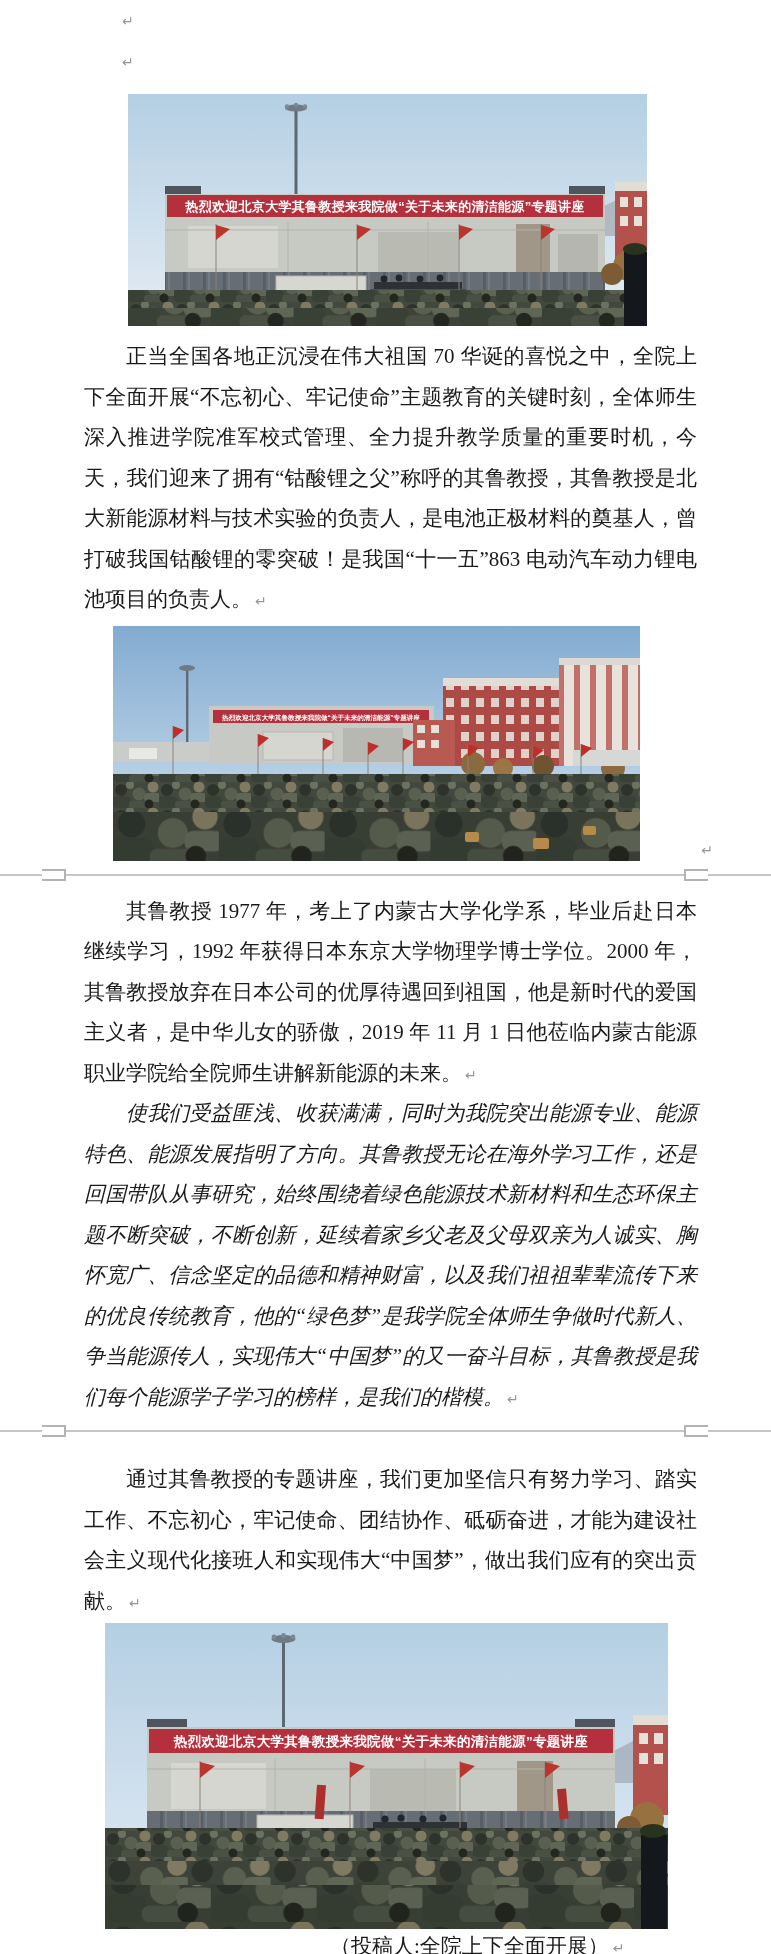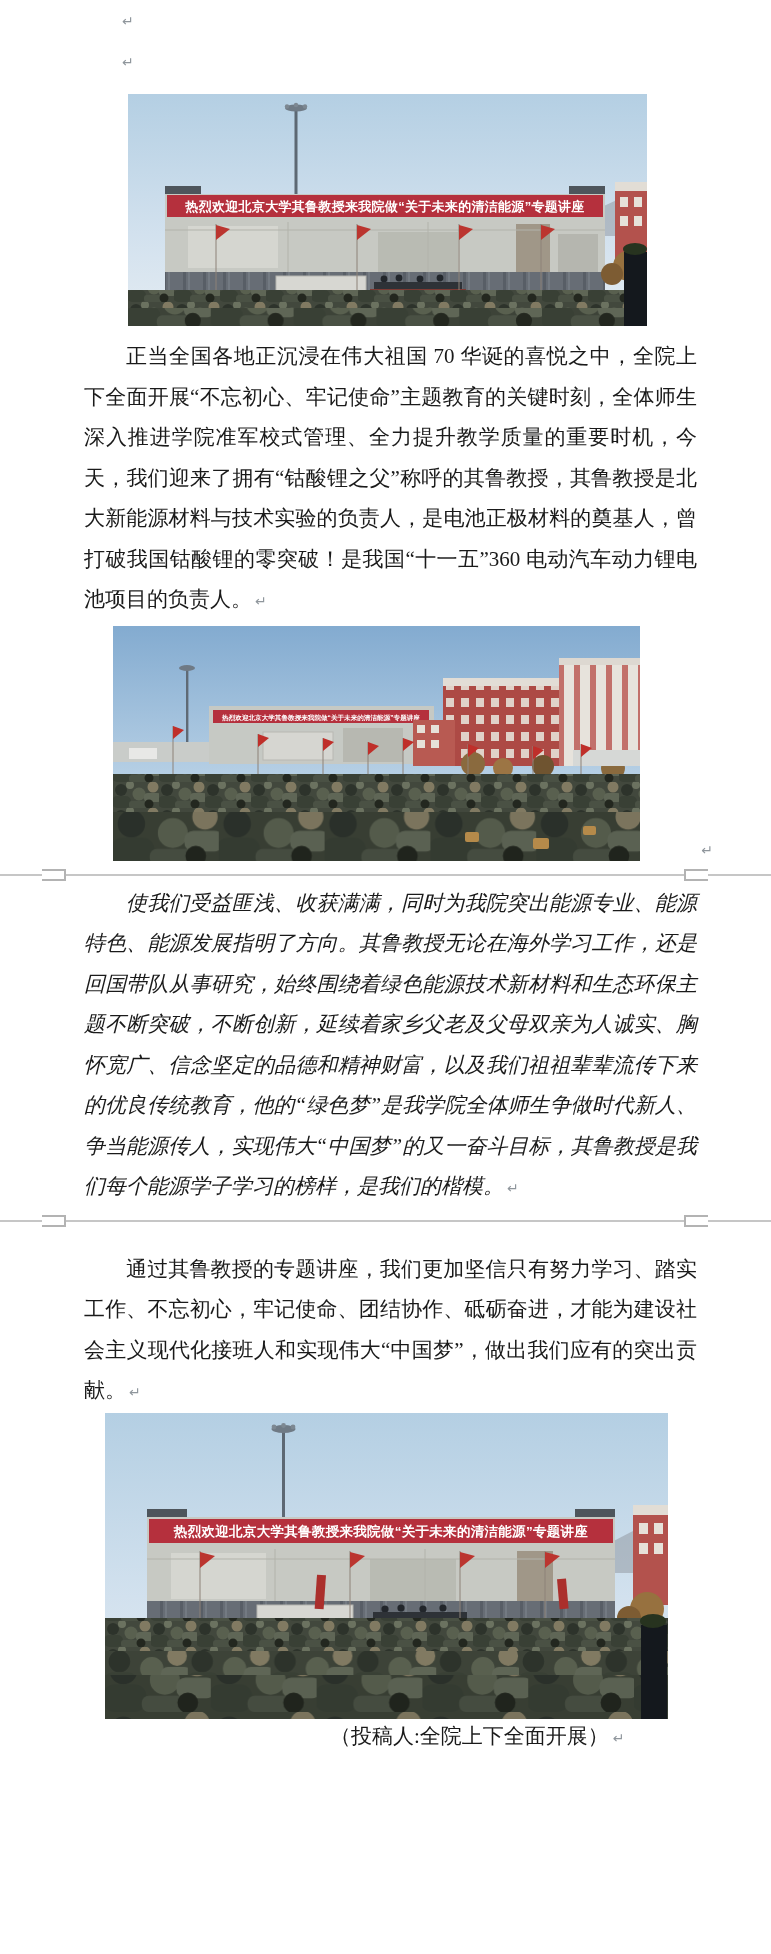--- a/index.html
+++ b/index.html
@@ -185,21 +185,21 @@
         <rect x="0" y="196" width="519" height="36" fill="url(#crowdP)"></rect>
         <rect x="0" y="214" width="519" height="18" fill="url(#crowdPL)"></rect>
         <g>
           <rect x="496" y="158" width="23" height="74" fill="#14181d"></rect>
           <ellipse cx="507" cy="155" rx="12" ry="6" fill="#27331f"></ellipse>
         </g>
       </svg>
     </figure>
 
     <p class="para p1">
-      <span>正当全国各地正沉浸在伟大祖国 70 华诞的喜悦之中，全院上下全面开展“不忘初心、牢记使命”主题教育的关键时刻，全体师生深入推进学院准军校式管理、全力提升教学质量的重要时机，今天，我们迎来了拥有“钴酸锂之父”称呼的其鲁教授，其鲁教授是北大新能源材料与技术实验的负责人，是电池正极材料的奠基人，曾打破我国钴酸锂的零突破！是我国“十一五”360 电动汽车动力锂电池项目的负责人。</span><span class="pmark">↵</span>
+      <span>正当全国各地正沉浸在伟大祖国 70 华诞的喜悦之中，全院上下全面开展“不忘初心、牢记使命”主题教育的关键时刻，全体师生深入推进学院准军校式管理、全力提升教学质量的重要时机，今天，我们迎来了拥有“钴酸锂之父”称呼的其鲁教授，其鲁教授是北大新能源材料与技术实验的负责人，是电池正极材料的奠基人，曾打破我国钴酸锂的零突破！是我国“十一五”863 电动汽车动力锂电池项目的负责人。</span><span class="pmark">↵</span>
     </p>
 
     <figure class="photo photo2-wrap">
       <svg width="527" height="235" viewBox="0 0 527 235" preserveAspectRatio="none">
         <rect width="527" height="235" fill="url(#skyB)"></rect>
         <path d="M390,118 L470,96 L527,104 L527,140 L390,140 Z" fill="#9097a0" opacity="0.55"></path>
         <g>
           <rect x="73" y="44" width="2.4" height="84" fill="#5f6a75"></rect>
           <ellipse cx="74" cy="42" rx="8" ry="3" fill="#6f7a85"></ellipse>
         </g>
@@ -264,20 +264,23 @@
       </svg>
       <span class="pmark photo-pmark">↵</span>
     </figure>
 
     <div class="divider">
       <div class="d-line"></div>
       <span class="bracket b-left"></span>
       <span class="bracket b-right"></span>
     </div>
 
+    <p class="para p2">
+      <span>其鲁教授 1977 年，考上了内蒙古大学化学系，毕业后赴日本继续学习，1992 年获得日本东京大学物理学博士学位。2000 年，其鲁教授放弃在日本公司的优厚待遇回到祖国，他是新时代的爱国主义者，是中华儿女的骄傲，2019 年 11 月 1 日他莅临内蒙古能源职业学院给全院师生讲解新能源的未来。</span><span class="pmark">↵</span>
+    </p>
 
     <p class="para p3">
       <span>使我们受益匪浅、收获满满，同时为我院突出能源专业、能源特色、能源发展指明了方向。其鲁教授无论在海外学习工作，还是回国带队从事研究，始终围绕着绿色能源技术新材料和生态环保主题不断突破，不断创新，延续着家乡父老及父母双亲为人诚实、胸怀宽广、信念坚定的品德和精神财富，以及我们祖祖辈辈流传下来的优良传统教育，他的“绿色梦”是我学院全体师生争做时代新人、争当能源传人，实现伟大“中国梦”的又一奋斗目标，其鲁教授是我们每个能源学子学习的榜样，是我们的楷模。</span><span class="pmark">↵</span>
     </p>
 
     <div class="divider">
       <div class="d-line"></div>
       <span class="bracket b-left"></span>
       <span class="bracket b-right"></span>
     </div>

